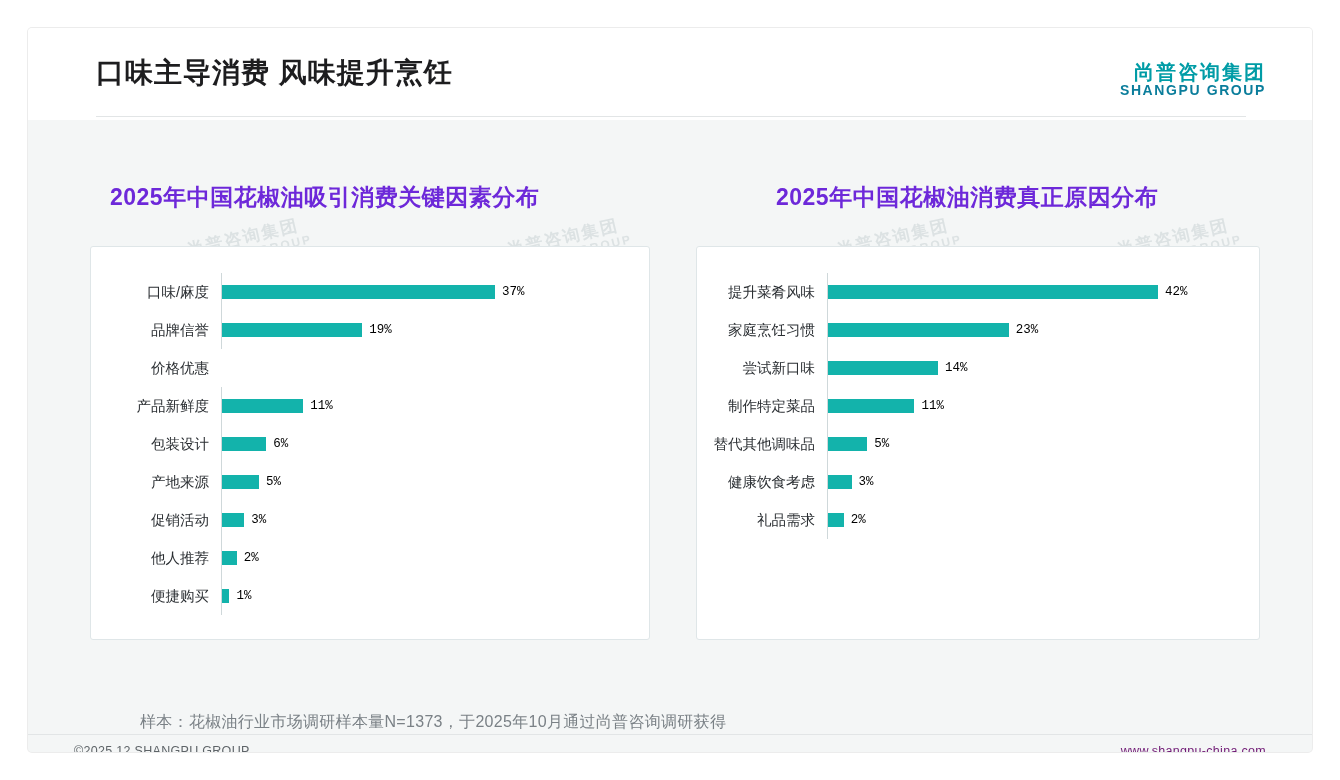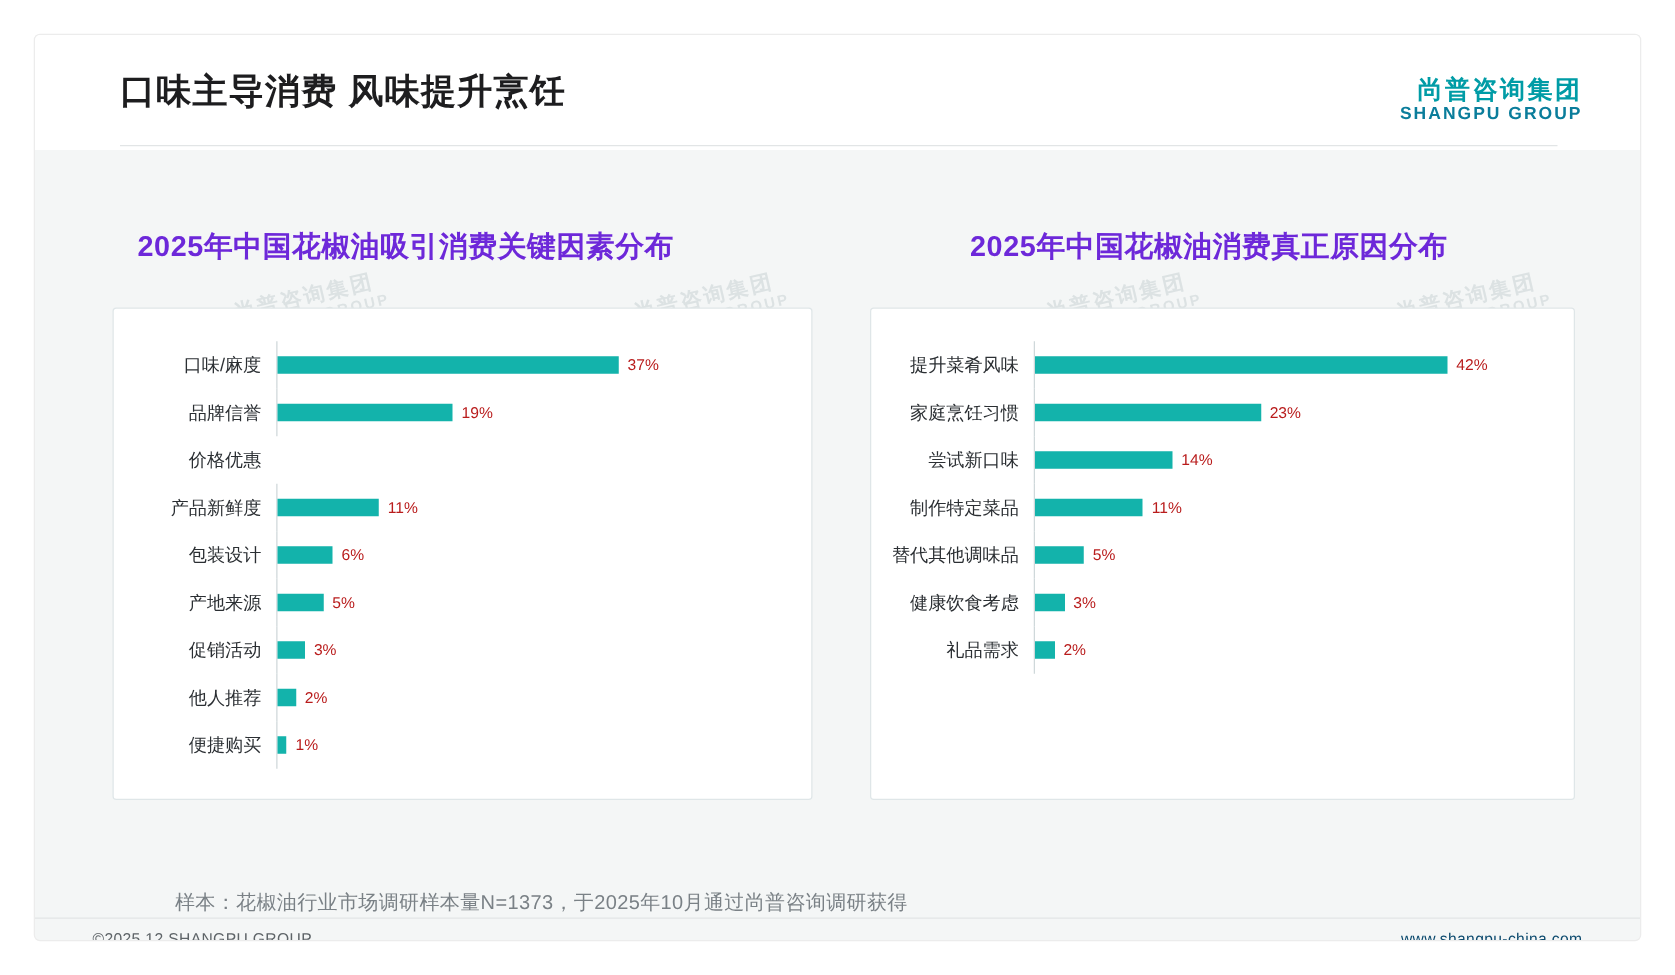--- a/index.html
+++ b/index.html
@@ -123,23 +123,24 @@
     display: flex;
     align-items: center;
     border-left: 1px solid #cfd8da;
   }
   .bar-fill {
     height: 14px;
     background: #13b3ab;
   }
   .bar-value {
     font-size: 12.5px;
-    color: #b91c1c;
+    color: #000000;
     margin-left: 7px;
     white-space: nowrap;
+    font-family: Liberation Mono, monospace;
   }
 
   
   .wm {
     position: absolute;
     transform: rotate(-13deg);
     color: #c9d2d4;
     opacity: .55;
     pointer-events: none;
     text-align: center;
@@ -172,21 +173,21 @@
     top: 716px;
     font-size: 12.5px;
     color: #5e6468;
     letter-spacing: .3px;
   }
   .footer-right {
     position: absolute;
     right: 46px;
     top: 716px;
     font-size: 12.5px;
-    color: #0c4a6e;
+    color: #701a75;
     letter-spacing: .3px;
   }
 </style>
 </head>
 <body>
 
 <div id="slide">
   <div class="slide-inner">
 
     <div class="header">

